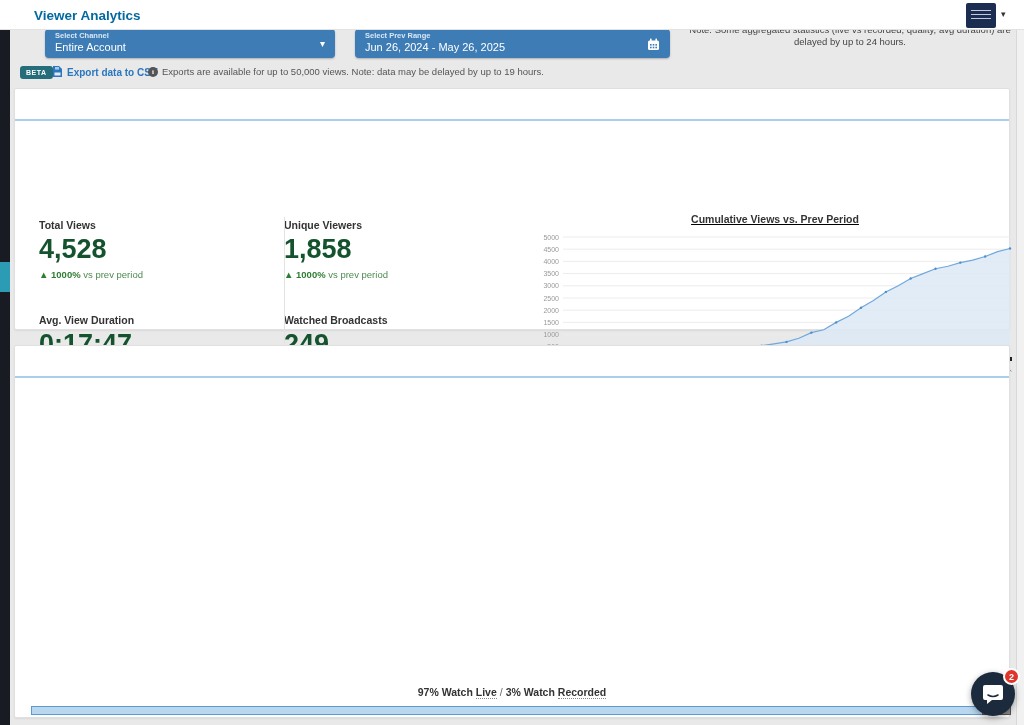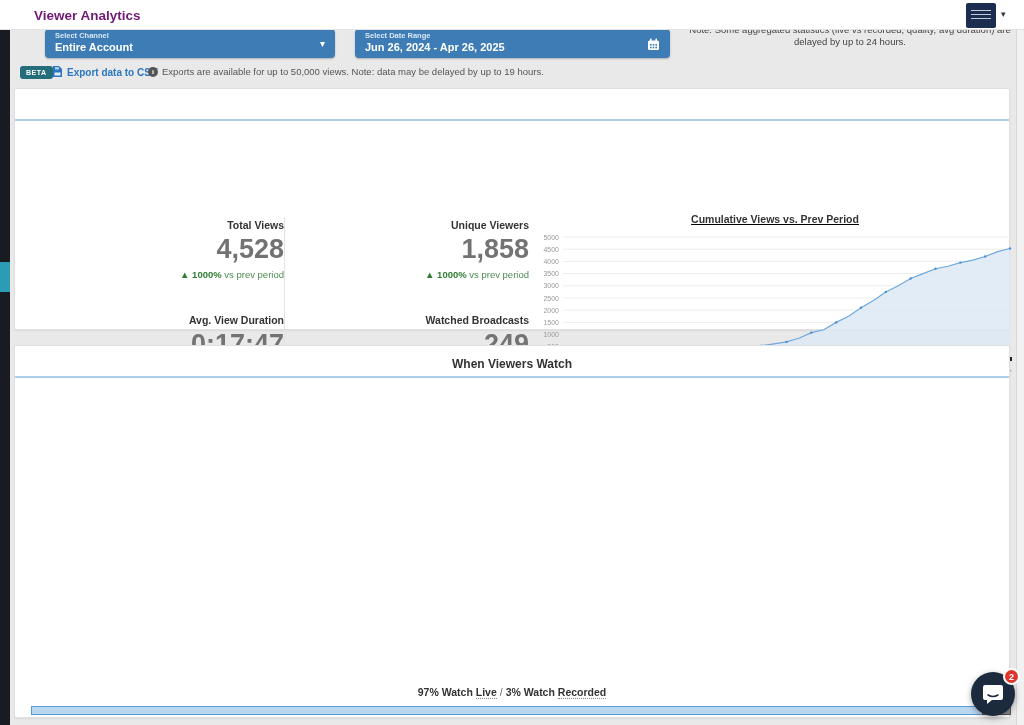--- a/index.html
+++ b/index.html
@@ -1,60 +1,60 @@
 <!DOCTYPE html>
 <html><head>
 <meta charset="utf-8">
 <style>
   * { margin:0; padding:0; box-sizing:border-box; }
   html,body { width:1024px; height:725px; overflow:hidden; font-family:"Liberation Sans", sans-serif; }
   .page { position:relative; width:1024px; height:725px; background:#e9e9e9; }
 
   
   .header { position:absolute; left:0; top:0; width:1024px; height:30px; background:#ffffff; border-bottom:1px solid #e2e2e2; z-index:5; }
-  .header-title { position:absolute; left:34px; top:8px; font-size:13.5px; font-weight:bold; color:#701a75; }
+  .header-title { position:absolute; left:34px; top:8px; font-size:13.5px; font-weight:bold; color:#0369a1; }
   .account-box { position:absolute; left:966px; top:3px; width:30px; height:25px; background:#1c2d52; border-radius:2px; }
   .account-box .logo-lines { position:absolute; left:5px; top:7px; width:20px; height:11px;
       background:repeating-linear-gradient(#dfe6f2 0 1.5px, transparent 1.5px 4px); opacity:.85; }
   .account-caret { position:absolute; left:1001px; top:9px; font-size:9px; color:#333; }
 
   
   .left-strip { position:absolute; left:0; top:30px; width:10px; height:695px; background:#191b22; z-index:4; }
   .left-tab { position:absolute; left:0; top:262px; width:10px; height:30px; background:#2b9cb4; z-index:5; }
   .right-scroll { position:absolute; left:1016px; top:30px; width:8px; height:695px; background:#f1f1f1; border-left:1px solid #d8d8d8; z-index:4; }
 
   
   .dropdown { position:absolute; height:29px; background:#3e7cb6; border-radius:4px; color:#fff; box-shadow:0 1px 2px rgba(0,0,0,.25); cursor:pointer; }
   .dd-channel { left:45px; top:29px; width:290px; }
   .dd-date { left:355px; top:29px; width:315px; }
   .dd-label { position:absolute; left:10px; top:2px; font-size:7.5px; color:#d8e8f6; font-weight:bold; }
-  .dd-value { position:absolute; left:10px; top:12px; font-size:11px; font-weight:bold; color:#fff; }
+  .dd-value { position:absolute; left:10px; top:12px; font-size:11px; font-weight:normal; color:#fff; }
   .dd-caret { position:absolute; right:10px; top:9px; font-size:10px; color:#fff; }
   .dd-cal { position:absolute; right:10px; top:8px; }
   .filters-note { position:absolute; left:685px; top:24px; width:330px; font-size:9.5px; line-height:12px; color:#444; text-align:center; }
 
   
   .beta-badge { position:absolute; left:20px; top:66px; background:#266d7c; color:#fff; font-size:7px; font-weight:bold; letter-spacing:.5px; padding:3px 6px; border-radius:3px; }
   .export-link { position:absolute; left:52px; top:66px; display:flex; align-items:center; gap:4px; color:#2a77c0; font-size:10px; font-weight:bold; cursor:pointer; }
   .export-info { position:absolute; left:148px; top:66px; display:flex; align-items:center; gap:4px; color:#555; font-size:9.5px; }
   .info-dot { display:inline-flex; align-items:center; justify-content:center; width:10px; height:10px; border-radius:50%; background:#555; color:#fff; font-size:7px; font-weight:bold; font-family:"Liberation Serif", serif; }
 
   
   .card { position:absolute; background:#fff; border:1px solid #e0e0e0; border-radius:2px; box-shadow:0 1px 2px rgba(0,0,0,.07); }
   .card1 { left:14px; top:88px; width:996px; height:242px; }
   .card2 { left:14px; top:345px; width:996px; height:373px; }
   .card-title { width:100%; text-align:center; font-size:12px; font-weight:bold; color:#333; padding-top:11px; }
   .card-underline { position:absolute; left:0; top:30px; width:100%; height:2px; background:#a9cfea; }
 
   
   .stats-grid { position:absolute; left:24px; top:118px; width:490px; height:200px; display:grid; grid-template-columns:245px 245px; grid-template-rows:95px 95px; }
   .stats-divider { position:absolute; left:269px; top:128px; width:1px; height:146px; background:#e3e3e3; }
-  .stat-cell { text-align:right; padding-top:12px; }
+  .stat-cell { text-align:left; padding-top:12px; }
   .stat-label { font-size:10.5px; font-weight:bold; color:#333; }
-  .stat-value { font-size:27px; font-weight:bold; color:#737373; margin-top:3px; }
+  .stat-value { font-size:27px; font-weight:bold; color:#14532d; margin-top:3px; }
   .stat-change { font-size:9.5px; margin-top:4px; color:#4c8a50; }
   .stat-change b { color:#2e7d32; }
 
   
   .chart-box { position:absolute; }
   .cumulative-box { left:520px; top:124px; width:480px; height:205px;text-decoration:underline; }
   .chart-title { width:100%; text-align:center; font-size:10.5px; font-weight:bold; color:#333; height:16px; }
   .chart-mount svg { display:block; }
 
   
@@ -86,22 +86,22 @@
   <div class="left-strip"></div>
   <div class="left-tab"></div>
   <div class="right-scroll"></div>
 
   <div class="dropdown dd-channel">
     <div class="dd-label">Select Channel</div>
     <div class="dd-value">Entire Account</div>
     <div class="dd-caret">▾</div>
   </div>
   <div class="dropdown dd-date">
-    <div class="dd-label">Select Date Range</div>
-    <div class="dd-value">Jun 26, 2024 - Apr 26, 2025</div>
+    <div class="dd-label">Select Prev Range</div>
+    <div class="dd-value">Jun 26, 2024 - May 26, 2025</div>
     <span class="dd-cal">
       <svg width="13" height="13" viewBox="0 0 13 13">
           <rect x="1" y="2.5" width="11" height="9.5" rx="1.5" fill="#fff"></rect>
           <rect x="3" y="0.5" width="1.6" height="3" rx=".6" fill="#fff"></rect>
           <rect x="8.4" y="0.5" width="1.6" height="3" rx=".6" fill="#fff"></rect>
           <g fill="#3e7cb6">
             <rect x="3" y="6" width="1.6" height="1.6"></rect>
             <rect x="5.7" y="6" width="1.6" height="1.6"></rect>
             <rect x="8.4" y="6" width="1.6" height="1.6"></rect>
             <rect x="3" y="8.7" width="1.6" height="1.6"></rect>
@@ -223,21 +223,20 @@
             <text x="402.5" y="142" text-anchor="end" font-size="7" fill="#888" font-family="&quot;Liberation Sans&quot;, sans-serif" transform="rotate(-45 402.5 142)">Apr 27th</text>
             <text x="427.33333333333337" y="142" text-anchor="end" font-size="7" fill="#888" font-family="&quot;Liberation Sans&quot;, sans-serif" transform="rotate(-45 427.33333333333337 142)">May 17th</text>
             <text x="452.1666666666667" y="142" text-anchor="end" font-size="7" fill="#888" font-family="&quot;Liberation Sans&quot;, sans-serif" transform="rotate(-45 452.1666666666667 142)">Jun 6th</text>
             <text x="477" y="142" text-anchor="end" font-size="7" fill="#888" font-family="&quot;Liberation Sans&quot;, sans-serif" transform="rotate(-45 477 142)">Jun 26th</text>
           </svg>
         </div>
     </div>
   </div>
 
   <div class="card card2">
-    <div class="card-title">When Viewers Watch</div>
     <div class="card-underline"></div>
 
     <div class="watch-split">
       <span>97% Watch </span><span class="dot-u">Live</span><span class="sep">/</span><span>3% Watch </span><span class="dot-u">Recorded</span>
     </div>
     <div class="live-bar">
       <div class="live-seg" style="width: 97%;"></div>
       <div class="rec-seg" style="width: 3%;"></div>
     </div>
   </div>

